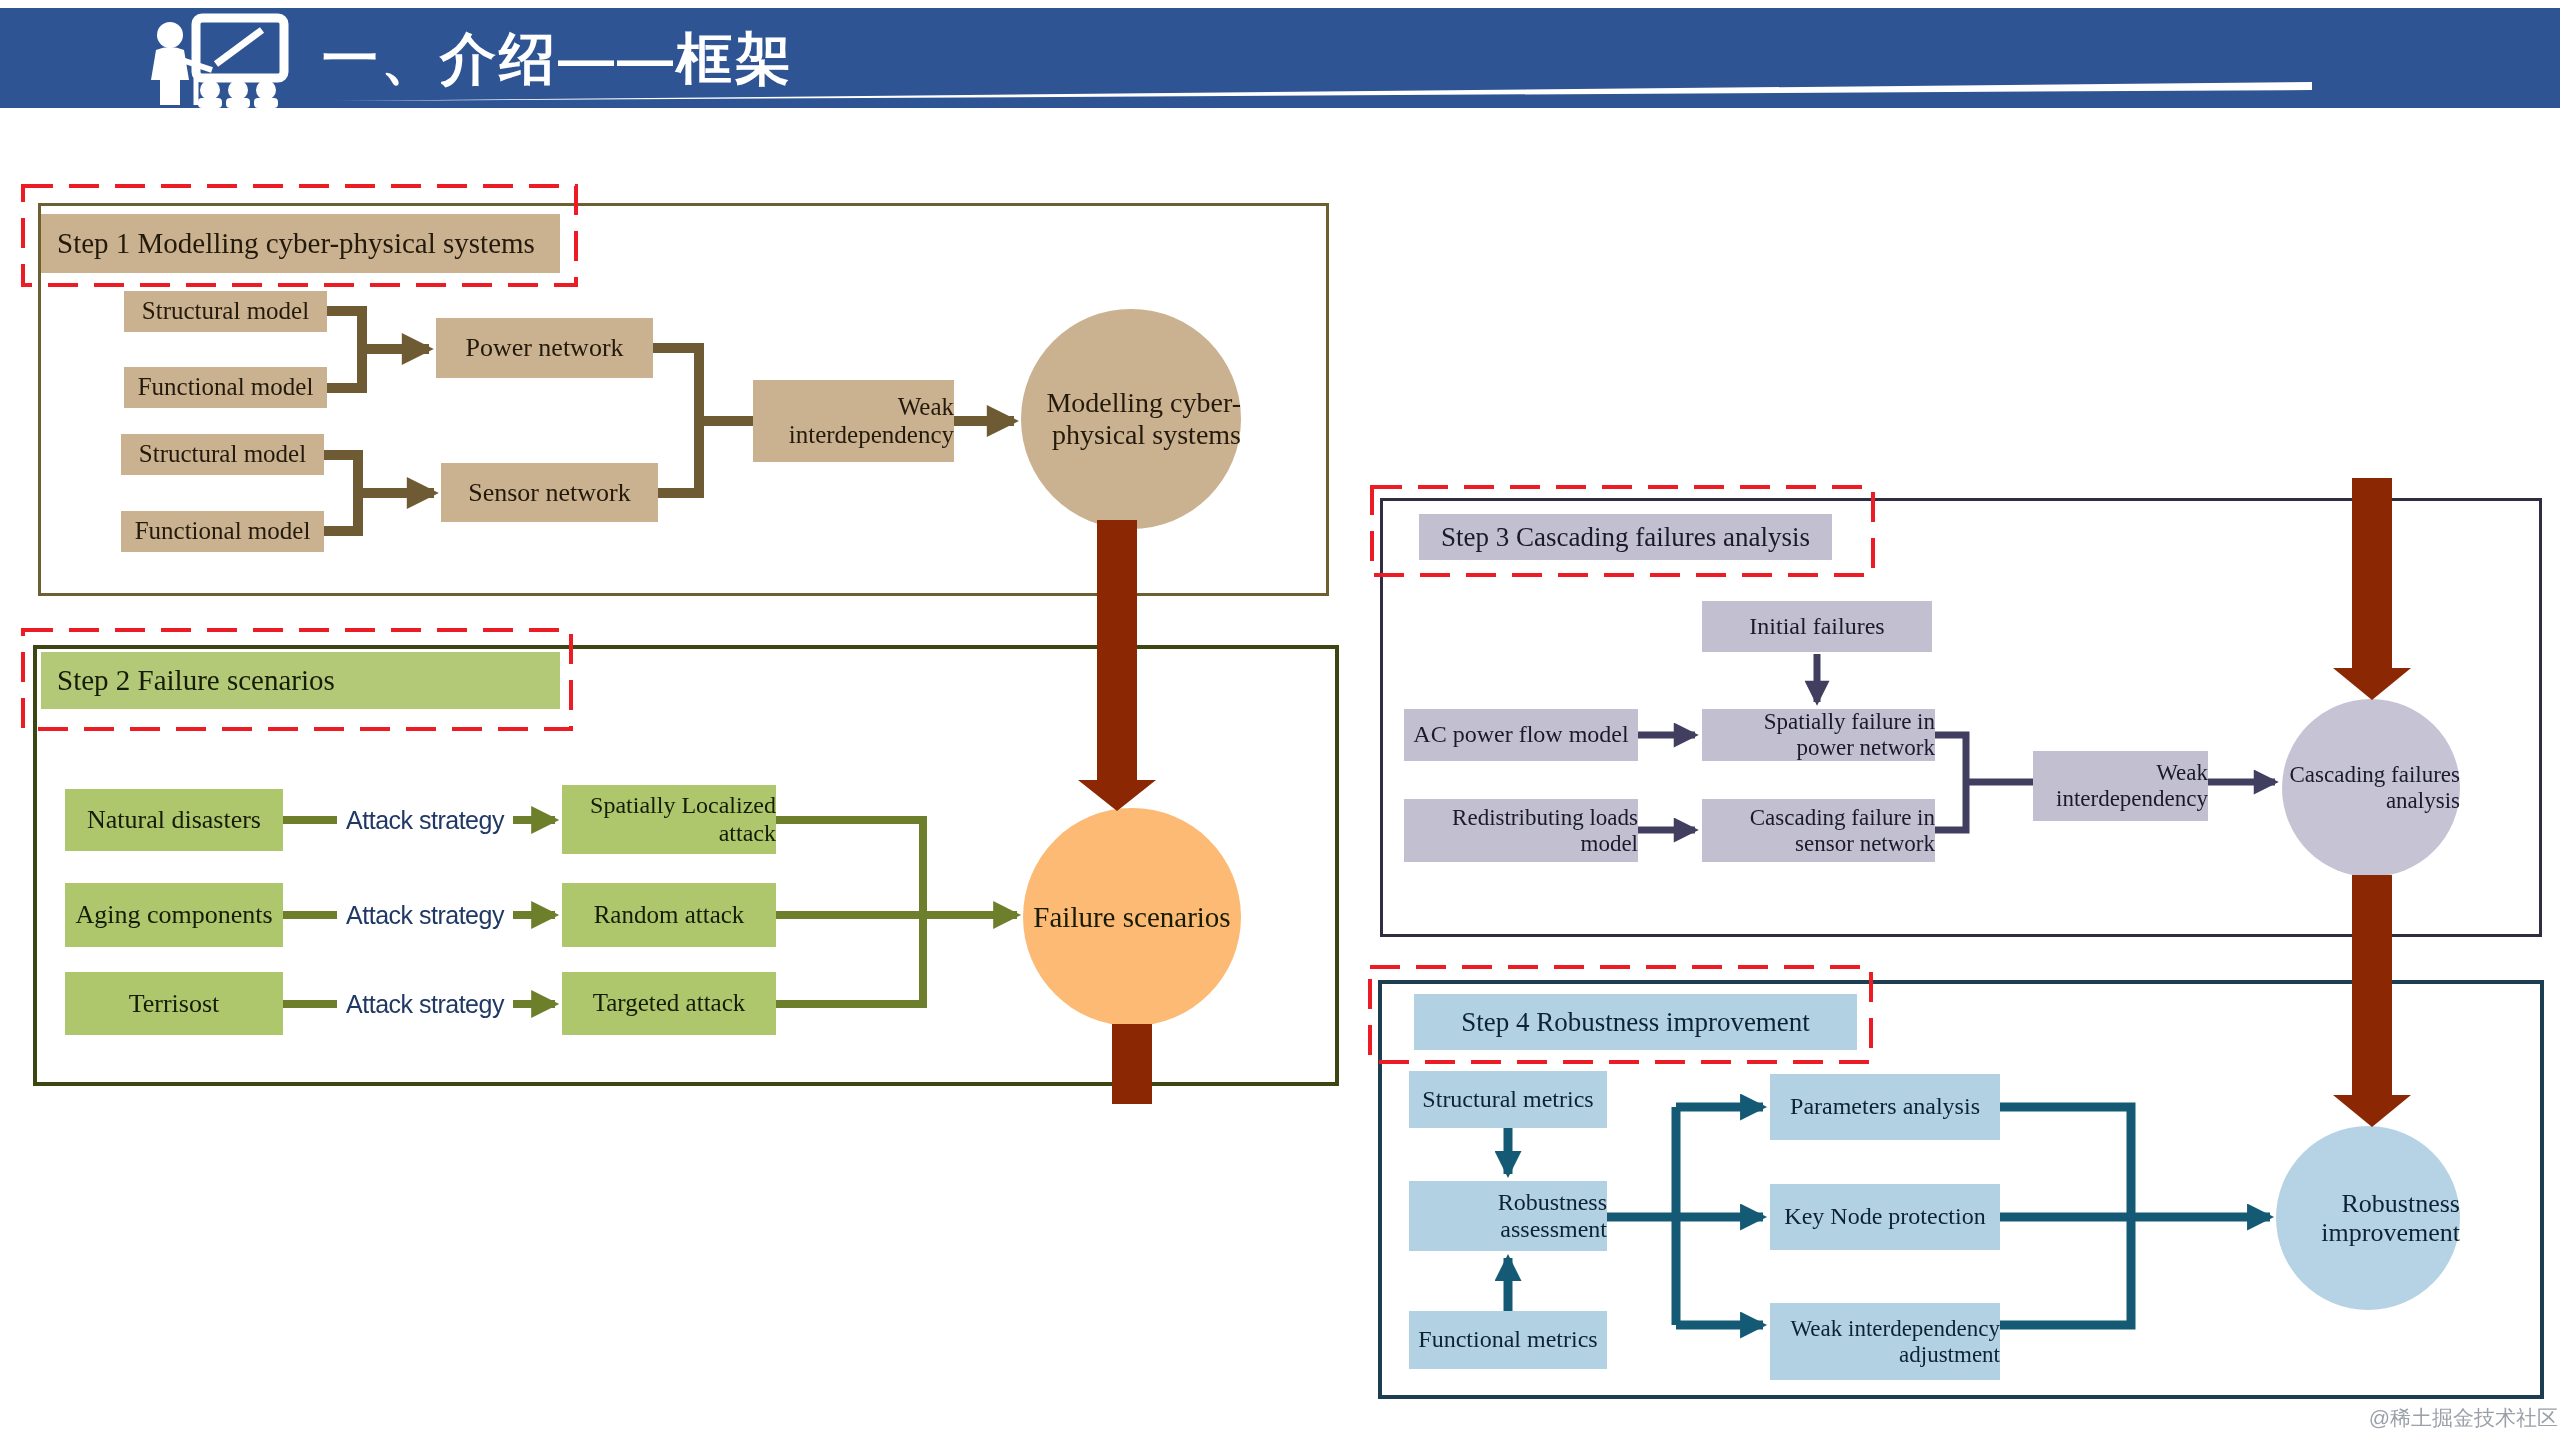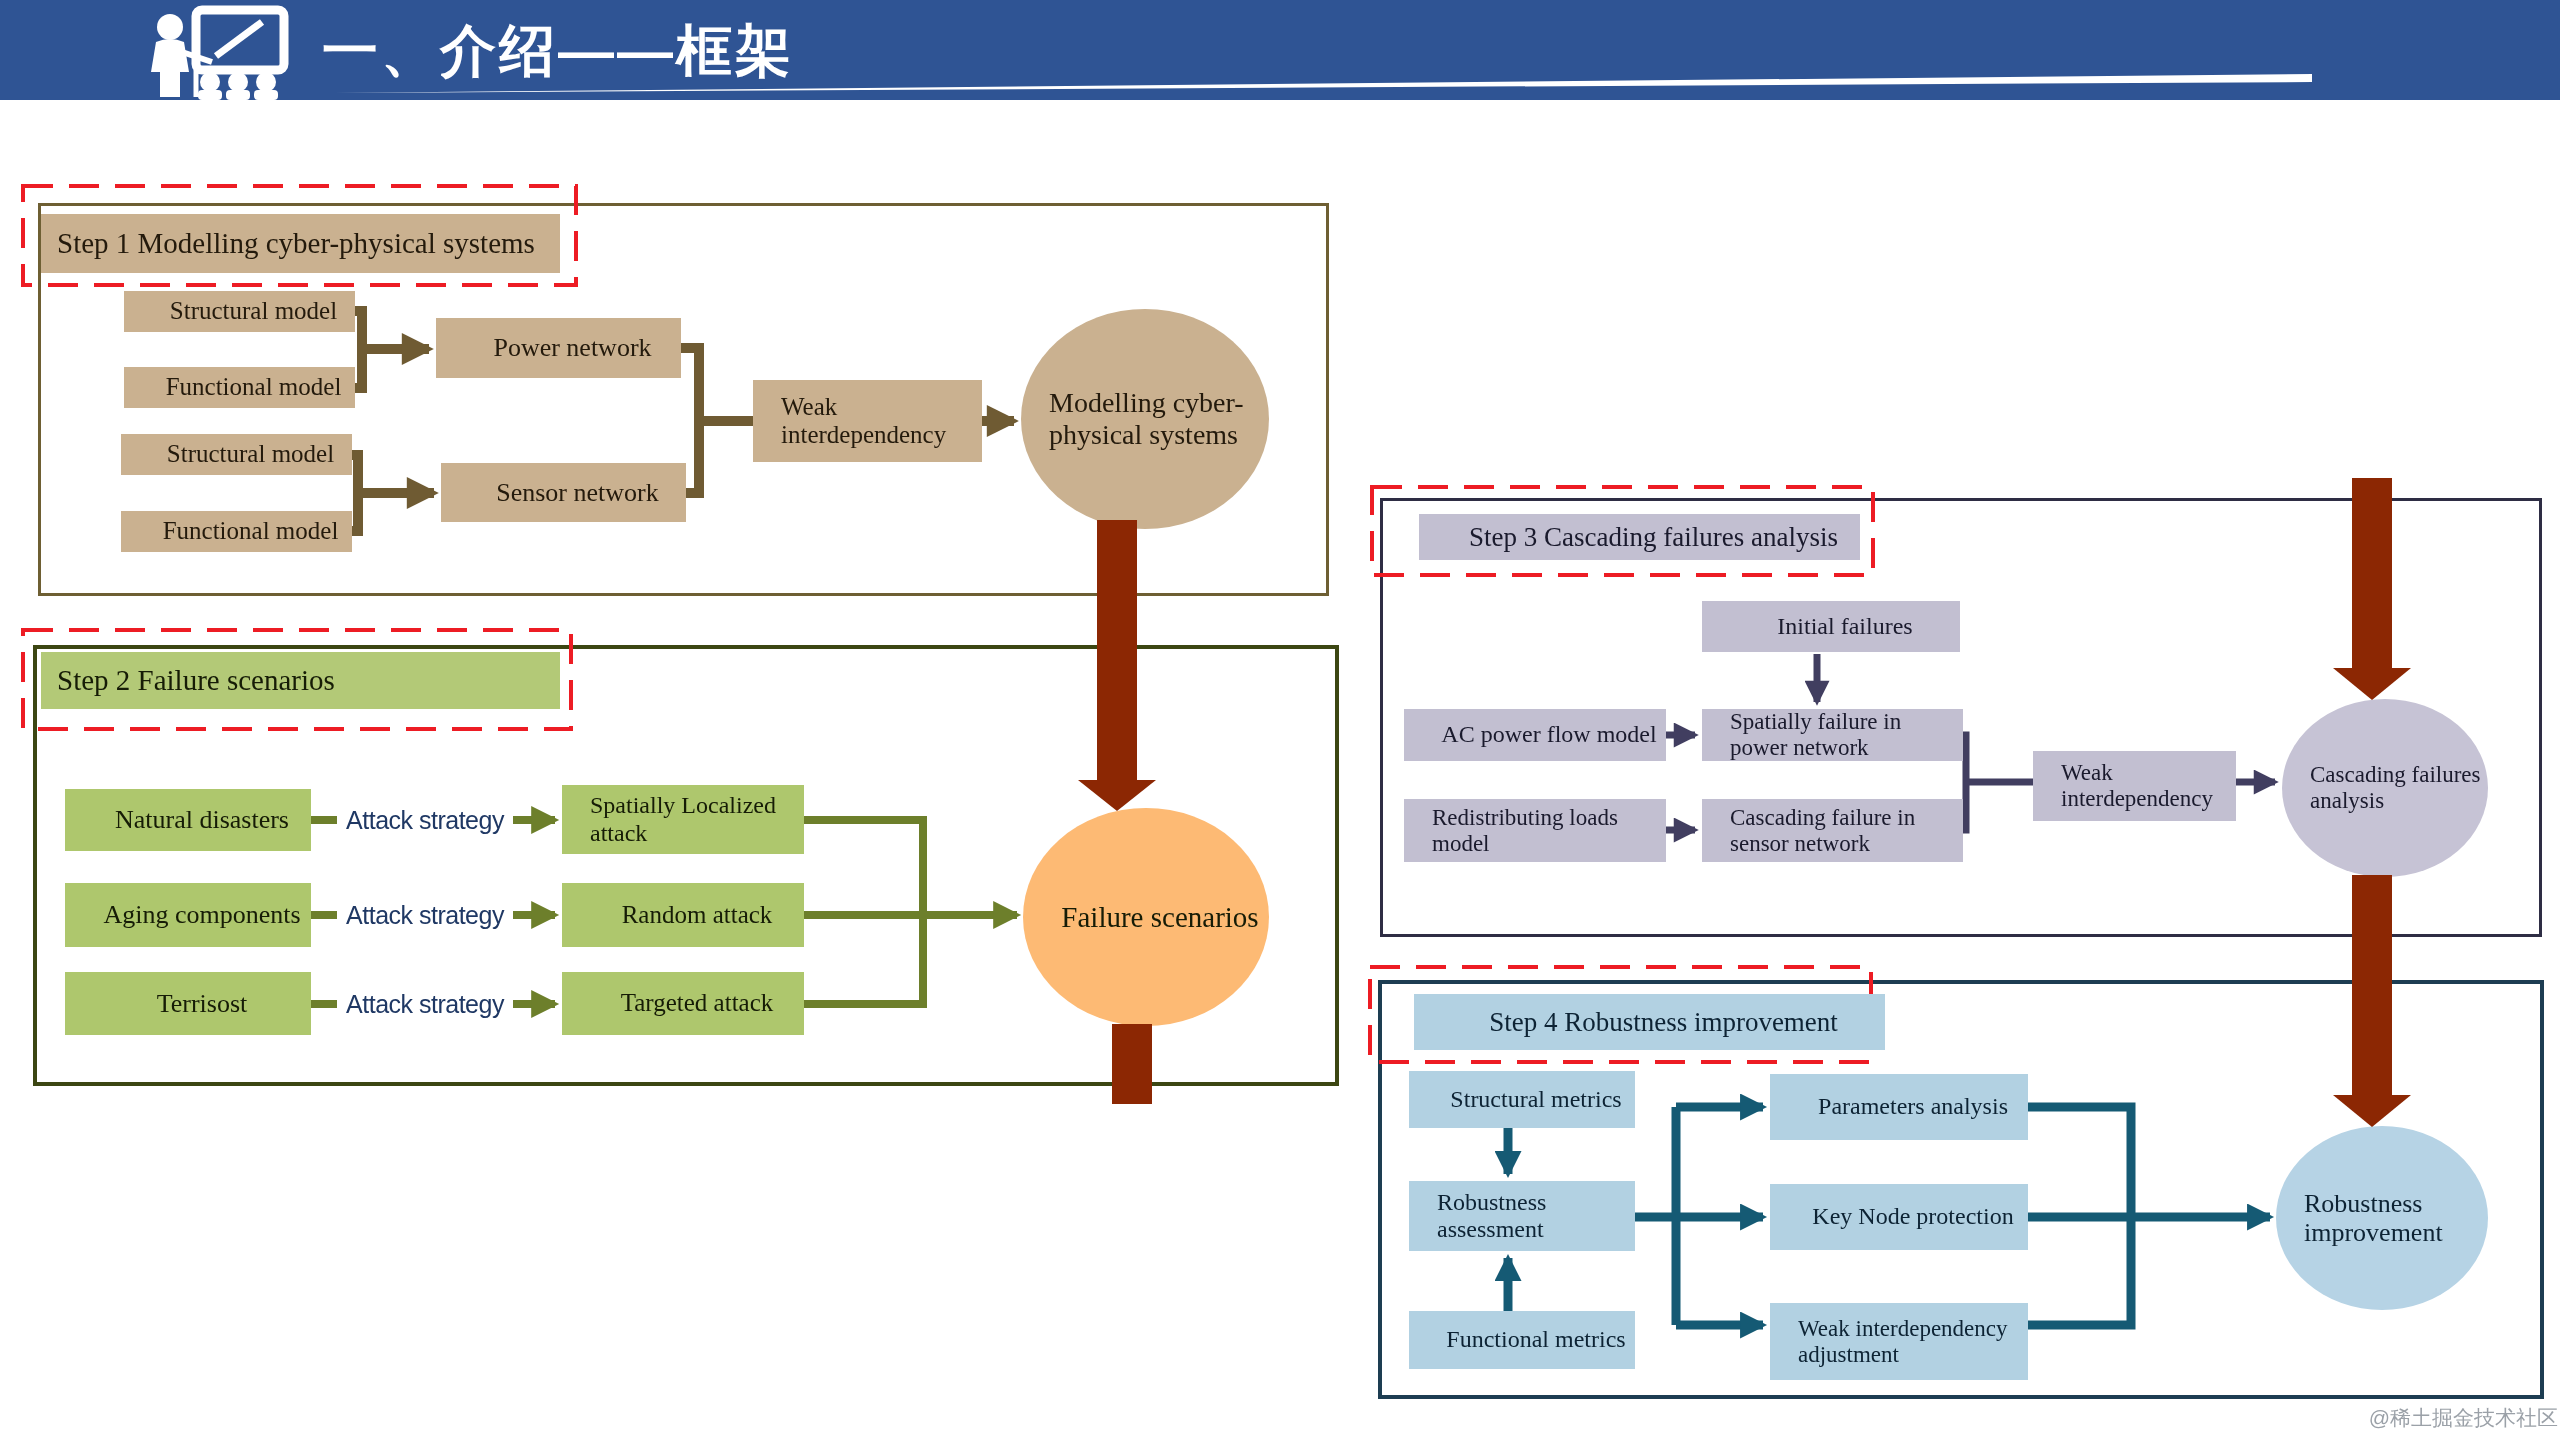--- a/index.html
+++ b/index.html
@@ -1,34 +1,34 @@
 <!DOCTYPE html>
 <html><head>
 <meta charset="utf-8">
 <style>
   html,body{margin:0;padding:0;background:#fff;}
   .slide{position:relative;width:2560px;height:1440px;background:#ffffff;overflow:hidden;
          font-family:"Liberation Serif",serif;}
   
-  .header{position:absolute;left:0;top:0;width:2560px;height:100px;background:#2f5494;z-index:4;}
+  .header{position:absolute;left:0;top:8px;width:2560px;height:100px;background:#2f5494;z-index:4;}
   .header-title{position:absolute;left:322px;top:14px;font-family:"Liberation Sans",sans-serif;
          font-weight:bold;font-size:56px;color:#ffffff;letter-spacing:3px;}
   .header-svg{position:absolute;left:0;top:0;}
   
   .layer{position:absolute;left:0;top:0;z-index:1;}
   .layer.top{z-index:3;}
   
   .cbox{position:absolute;background:transparent;z-index:0;}
   .c1{border:3px solid #6e5f33;}
   .c2{border:4px solid #3c4612;}
   .c3{border:3px solid #2e2d44;}
   .c4{border:4px solid #1d3d52;}
   
-  .node{position:absolute;display:flex;align-items:center;justify-content:center;text-align:left;
-        color:#1a1a1a;z-index:2;line-height:1.13;padding-left:28px;}
+  .node{position:absolute;display:flex;align-items:center;justify-content:center;text-align:right;
+        color:#1a1a1a;z-index:2;line-height:1.13;}
   .tan{background:#cab190;color:#241a0c;}
   .green{background:#aec76d;color:#161c06;}
   .greenT{background:#b3c977;color:#161c06;}
   .lav{background:#c2bfd1;color:#1a1a2d;}
   .blue{background:#b2d1e2;color:#0d2334;}
   .circle{border-radius:50%;}
   .ltitle{justify-content:flex-start;text-align:center;padding-left:16px;box-sizing:border-box;}
   .attack-label{position:absolute;z-index:2;display:flex;align-items:center;justify-content:center;
         font-family:"Liberation Sans",sans-serif;color:#1f3864;letter-spacing:-0.5px;}
   

